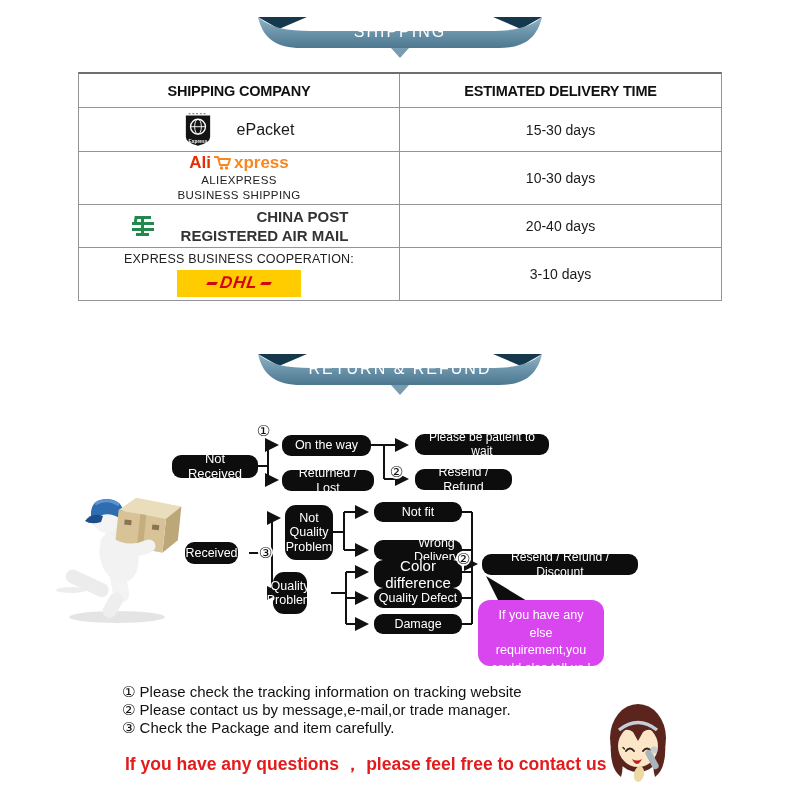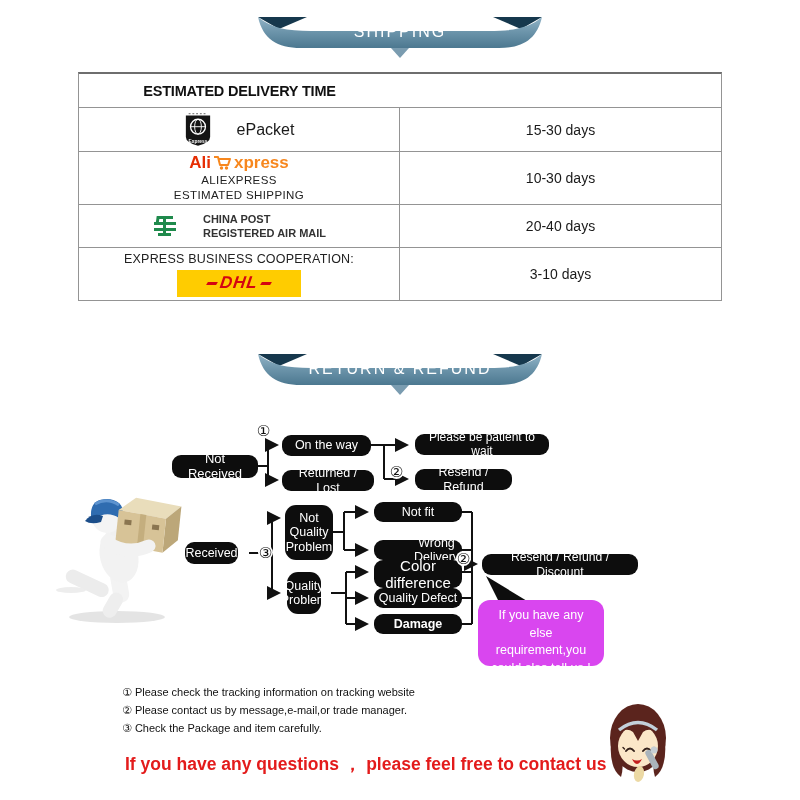--- a/index.html
+++ b/index.html
@@ -24,42 +24,42 @@
   .tcell.left{border-right:1px solid #949494;}
   .th{font-weight:bold;font-size:14.5px;letter-spacing:-.2px;}
   .h-header{height:33px;} .h-r1{height:43px;} .h-r2{height:52px;} .h-r3{height:42px;} .h-r4{height:52px;}
   .time{font-size:14px;color:#1a1a1a;}
   .logo-line{display:flex;align-items:center;gap:25px;flex-direction:row;}
   .epacket-name{font-size:16px;color:#1a1a1a;}
   .ali-line{display:flex;align-items:flex-end;gap:1px;line-height:1;}
   .ali-red{color:#e62e04;font-weight:bold;font-size:17px;}
   .ali-orange{color:#f7871e;font-weight:bold;font-size:17px;}
   .subcaps{font-size:11.5px;letter-spacing:.4px;color:#222;text-align:center;line-height:1.25;margin-top:2px;}
-  .cp-caps{font-size:11px;font-weight:bold;color:#333;text-align:left;line-height:1.3;}
+  .cp-caps{font-size:15px;font-weight:bold;color:#333;text-align:right;line-height:1.3;}
   .dhl-label{font-size:12.5px;font-weight:normal;color:#222;letter-spacing:.2px;}
   .dhl-box{margin-top:4px;width:124px;height:27px;background:#ffcc00;display:flex;
            align-items:center;justify-content:center;gap:3px;}
   .dhl-text{color:#d40511;font-weight:900;font-style:italic;font-size:17px;letter-spacing:1px;
             transform:skewX(-8deg);}
   .dhl-dash{display:inline-block;width:10px;height:3px;background:#d40511;transform:skewX(-30deg);}
 
   
   .flow{position:absolute;left:0;top:420px;width:800px;height:262px;}
   .flow svg.wires{position:absolute;left:0;top:0;z-index:1;}
   .fbox{position:absolute;z-index:2;background:#0d0d0d;color:#fff;border-radius:9px;
         display:flex;align-items:center;justify-content:center;text-align:center;
         font-size:12.5px;line-height:1.15;box-sizing:border-box;padding:2px 4px;}
   .fmark{position:absolute;z-index:3;font-size:15px;color:#111;background:#fff;border-radius:50%;
          line-height:1;width:15px;height:15px;display:flex;align-items:center;justify-content:center;}
   .bubble{position:absolute;z-index:2;background:#d946ef;color:#fff;border-radius:12px;
           font-size:12.5px;line-height:1.4;text-align:center;padding:7px 8px;box-sizing:border-box;}
   .cartoon{position:absolute;z-index:0;}
 
   
-  .notes{position:absolute;left:122px;top:683px;font-size:11px;color:#111;line-height:18px;}
+  .notes{position:absolute;left:122px;top:683px;font-size:15px;color:#111;line-height:18px;}
   .contact{position:absolute;left:125px;top:752px;font-size:17.5px;font-weight:bold;color:#e31b1b;}
   .girl{position:absolute;left:606px;top:702px;}
 </style>
 </head>
 <body>
 
 <div class="canvas">
 
   <div class="banner" style="top:14px;">
     <svg width="290" height="34" viewBox="0 0 290 34">
@@ -73,20 +73,21 @@
       <polygon points="3,3 52,3 24,15" fill="#16384d"></polygon>
       <polygon points="287,3 238,3 266,15" fill="#16384d"></polygon>
       <path d="M3,3 C16,14 32,17 56,17 L234,17 C258,17 274,14 287,3 C282,25 268,34 244,34 L46,34 C22,34 8,25 3,3 Z" fill="url(#rg)"></path>
     </svg>
     <div class="blabel">SHIPPING</div>
   </div>
   <div class="banner-arrow" style="top:48px;"></div>
 
   <div class="ship-table">
     <div class="trow h-header">
+      <div class="tcell left th">SHIPPING COMPANY</div>
       <div class="tcell th">ESTIMATED DELIVERY TIME</div>
     </div>
 
     <div class="trow h-r1">
       <div class="tcell left">
         <div class="logo-line">
           <svg width="28" height="35" viewBox="0 0 30 36">
             <line x1="5" y1="1" x2="25" y2="1" stroke="#888" stroke-width="1.5" stroke-dasharray="2 2"></line>
             <path d="M2,3 H28 V26 Q28,32 15,35.5 Q2,32 2,26 Z" fill="#141414"></path>
             <circle cx="15" cy="15" r="8" fill="none" stroke="#fff" stroke-width="1.4"></circle>
@@ -106,21 +107,21 @@
           <span class="ali-red">Ali</span>
           <svg width="21" height="17" viewBox="0 0 21 17">
             <path d="M2,3 H6 L8,11 H16 L18,5 H7" fill="none" stroke="#f7871e" stroke-width="2" stroke-linejoin="round"></path>
             <circle cx="9.5" cy="14" r="1.7" fill="#f7871e"></circle>
               <circle cx="14.5" cy="14" r="1.7" fill="#f7871e"></circle>
           </svg>
           <span class="ali-orange">xpress</span>
         </div>
         <div class="subcaps">
           <div>ALIEXPRESS</div>
-          <div>ESTIMATED SHIPPING</div>
+          <div>BUSINESS SHIPPING</div>
         </div>
       </div>
       <div class="tcell time">10-30 days</div>
     </div>
 
     <div class="trow h-r3">
       <div class="tcell left">
         <div class="logo-line">
           <svg width="26" height="24" viewBox="0 0 26 24">
             <rect x="5" y="2" width="16" height="3" fill="#1f8a4c"></rect>
@@ -222,26 +223,26 @@
       <path d="M52,74 Q72,88 94,78" stroke="#f2f2f2" stroke-width="13" fill="none" stroke-linecap="round"></path>
     </svg>
 
     <div class="fbox" style="left:172px;top:35px;width:86px;height:23px;font-size:13px;">Not Received</div>
     <div class="fbox" style="left:282px;top:15px;width:89px;height:21px;">On the way</div>
     <div class="fbox" style="left:282px;top:50px;width:92px;height:21px;">Returned / Lost</div>
     <div class="fbox" style="left:415px;top:14px;width:134px;height:21px;font-size:12px;">Please be patient to wait</div>
     <div class="fbox" style="left:415px;top:49px;width:97px;height:21px;">Resend / Refund</div>
     <div class="fbox" style="left:185px;top:122px;width:53px;height:22px;">Received</div>
     <div class="fbox" style="left:285px;top:85px;width:48px;height:55px;border-radius:11px;">Not Quality Problem</div>
-    <div class="fbox" style="left:287px;top:152px;width:34px;height:42px;border-radius:11px;">Quality Problem</div>
+    <div class="fbox" style="left:273px;top:152px;width:34px;height:42px;border-radius:11px;">Quality Problem</div>
     <div class="fbox" style="left:374px;top:82px;width:88px;height:20px;">Not fit</div>
     <div class="fbox" style="left:374px;top:120px;width:88px;height:20px;padding-left:41px;">Wrong Delivery</div>
     <div class="fbox" style="left:374px;top:140px;width:88px;height:28px;font-size:15px;">Color difference</div>
     <div class="fbox" style="left:374px;top:168px;width:88px;height:20px;">Quality Defect</div>
-    <div class="fbox" style="left:374px;top:194px;width:88px;height:20px;font-weight:bold;">Damage</div>
+    <div class="fbox" style="left:374px;top:194px;width:88px;height:20px;">Damage</div>
     <div class="fbox" style="left:482px;top:134px;width:156px;height:21px;font-size:12.2px;">Resend / Refund / Discount</div>
 
     <div class="fmark" style="left:256px;top:3px;">①</div>
     <div class="fmark" style="left:389px;top:44px;">②</div>
     <div class="fmark" style="left:258px;top:125px;">③</div>
     <div class="fmark" style="left:456px;top:131px;">②</div>
 
     <div class="bubble" style="left:478px;top:180px;width:126px;height:66px;">If you have any else requirement,you could also tell us !</div>
   </div>
 

